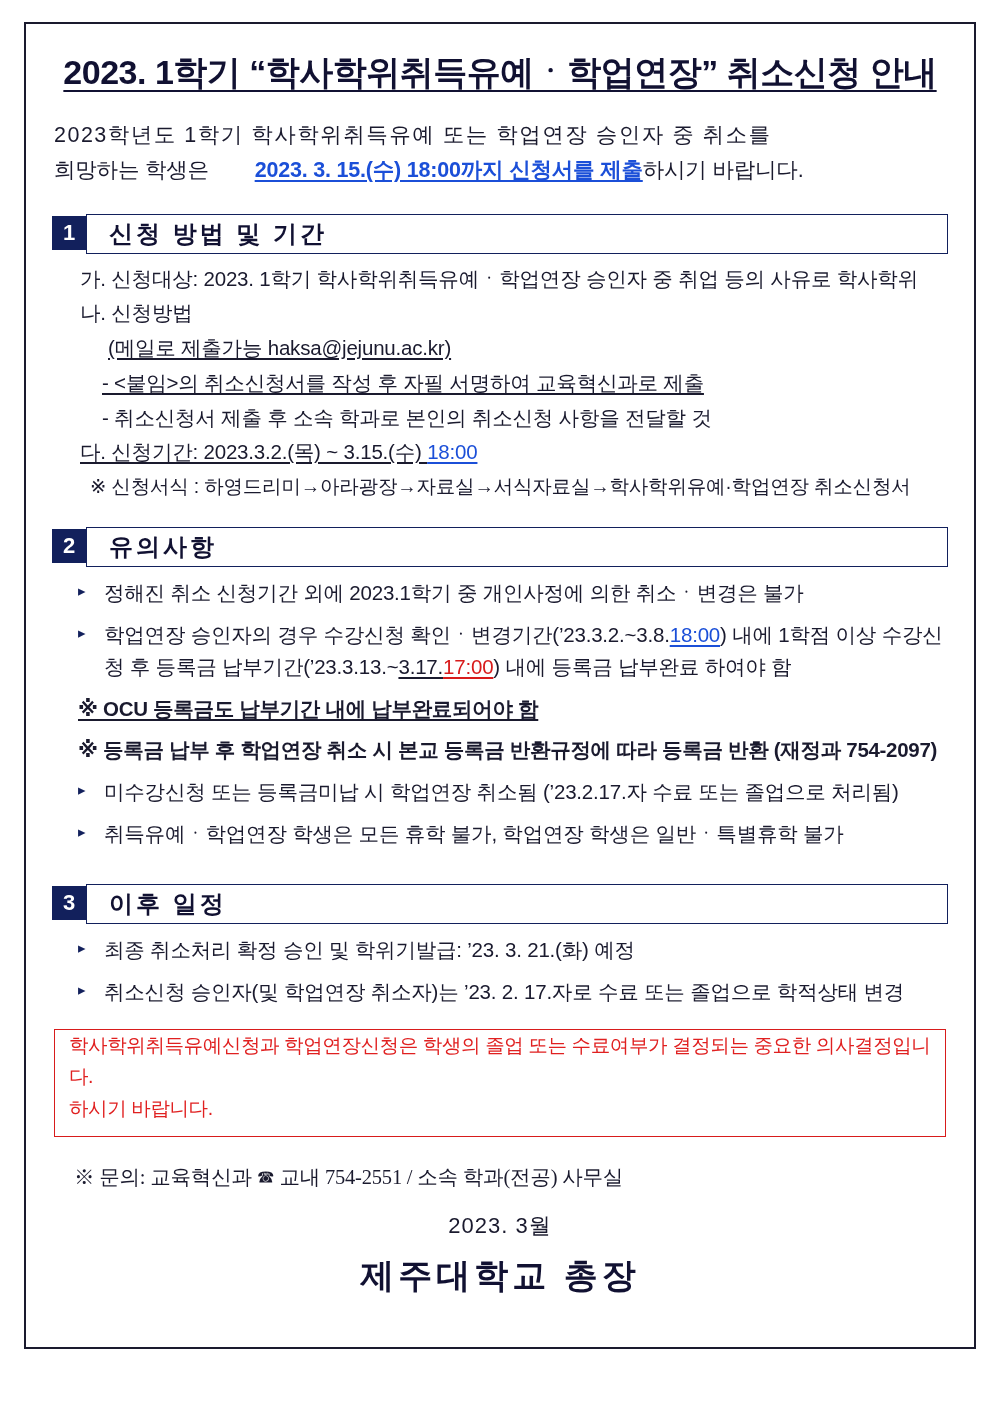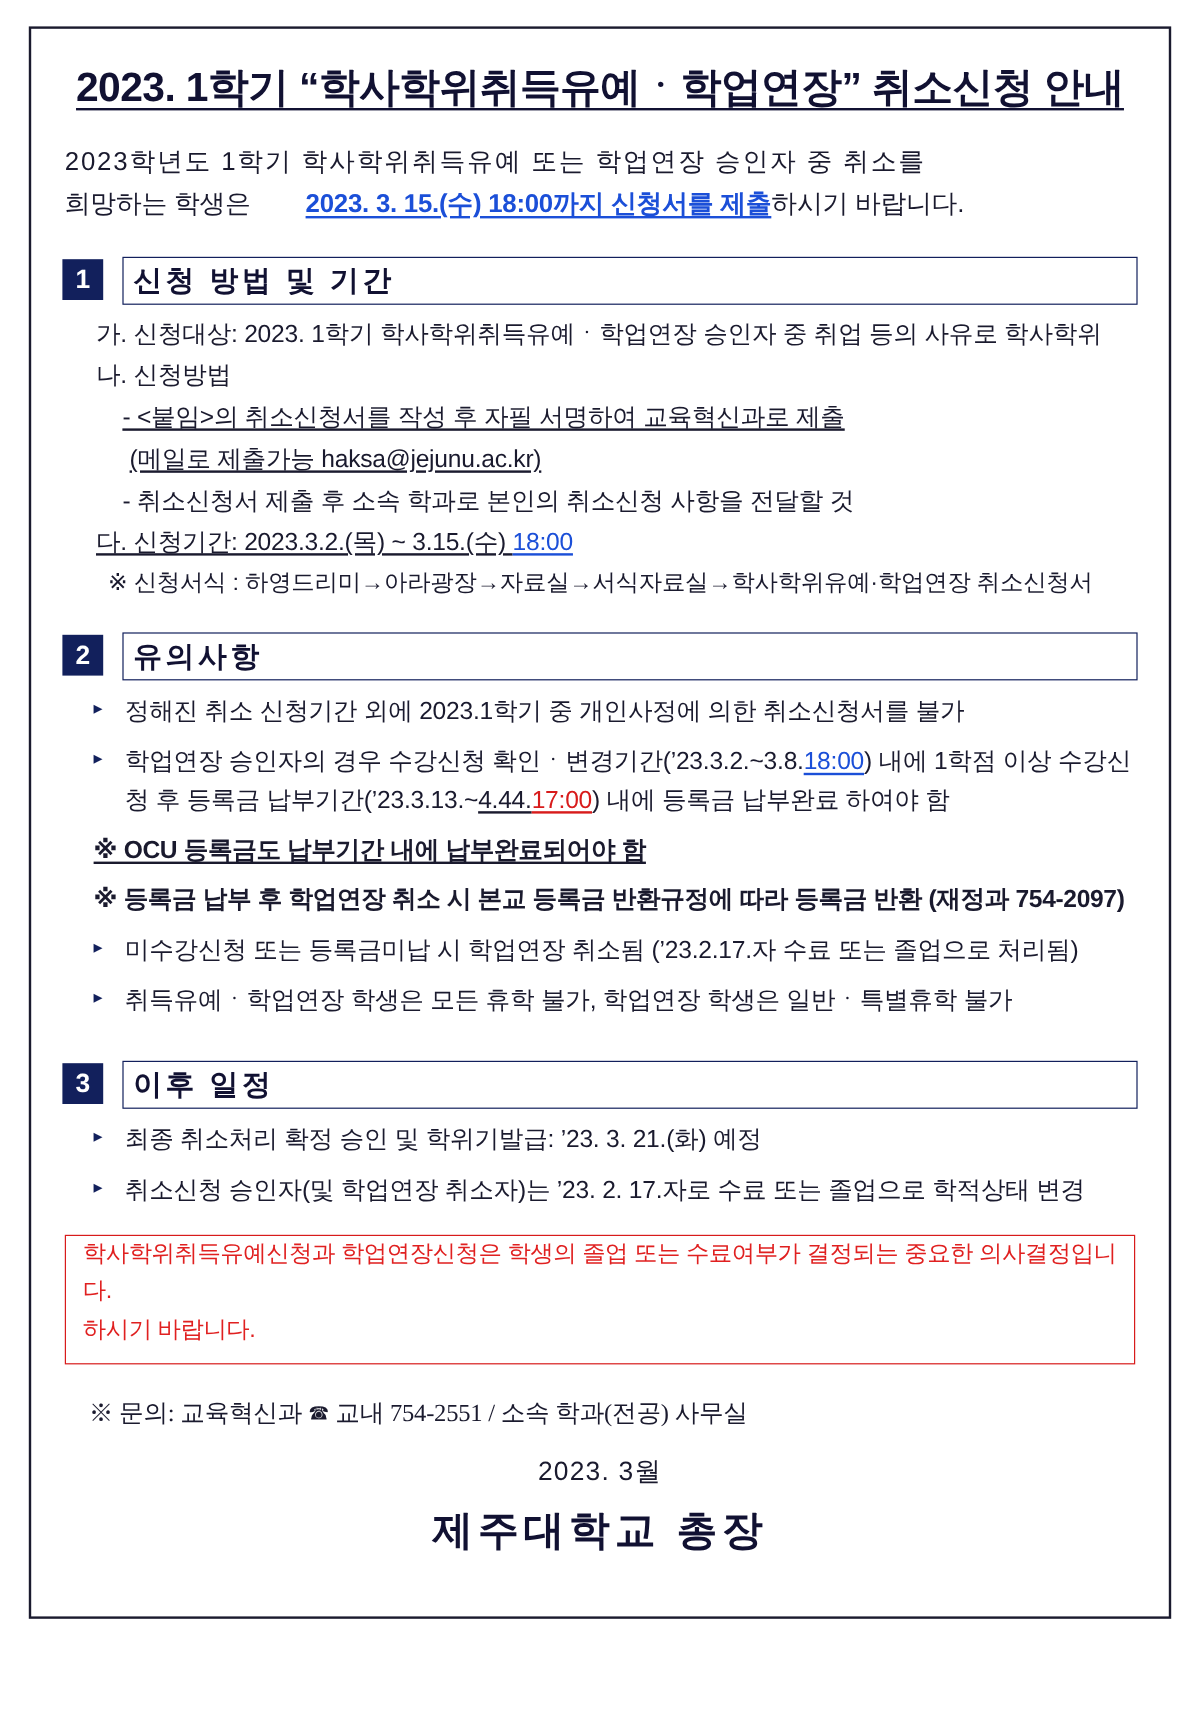--- a/index.html
+++ b/index.html
@@ -79,25 +79,25 @@
     font-weight: bold;
     display: flex;
     align-items: center;
     justify-content: center;
     flex: 0 0 auto;
     margin-top: 2px;
   }
   .sec-title-box {
     flex: 1 1 auto;
     border: 1.5px solid #12205c;
-    margin-left: 16px;
+    margin-left: 0;
     height: 38px;
     display: flex;
     align-items: center;
-    padding-left: 8px;
+    padding-left: 22px;
     font-size: 24px;
     font-weight: bold;
     letter-spacing: 3px;
     color: #111132;
   }
 
   
   .line {
     font-size: 20.5px;
     line-height: 1.5;
@@ -193,40 +193,40 @@
       <span>희망하는 학생은 </span><span class="hl-blue-underline">2023. 3. 15.(수) 18:00까지 신청서를 제출</span><span>하시기 바랍니다.</span>
     </div>
 
     <div class="section-head">
       <div class="sec-num">1</div>
       <div class="sec-title-box">신청 방법 및 기간</div>
     </div>
 
     <div class="line lvl1">가. 신청대상: 2023. 1학기 학사학위취득유예ㆍ학업연장 승인자 중 취업 등의 사유로 학사학위</div>
     <div class="line lvl1">나. 신청방법</div>
+    <div class="line lvl2 u">(메일로 제출가능 haksa@jejunu.ac.kr)</div>
     <div class="line lvl2b u">- &lt;붙임&gt;의 취소신청서를 작성 후 자필 서명하여 교육혁신과로 제출</div>
-    <div class="line lvl2 u">(메일로 제출가능 haksa@jejunu.ac.kr)</div>
     <div class="line lvl2b">- 취소신청서 제출 후 소속 학과로 본인의 취소신청 사항을 전달할 것</div>
     <div class="line lvl1"><span class="u">다. 신청기간: 2023.3.2.(목) ~ 3.15.(수) </span><span class="blue-u">18:00</span></div>
     <div class="line lvl-note" style="font-size:19.5px;">※ 신청서식 : 하영드리미→아라광장→자료실→서식자료실→학사학위유예·학업연장 취소신청서</div>
 
     <div class="section-head">
       <div class="sec-num">2</div>
       <div class="sec-title-box">유의사항</div>
     </div>
 
     <div class="bullet-row">
       <span class="tri">▸</span>
-      <span class="btxt">정해진 취소 신청기간 외에 2023.1학기 중 개인사정에 의한 취소신청서를 불가</span>
+      <span class="btxt">정해진 취소 신청기간 외에 2023.1학기 중 개인사정에 의한 취소ㆍ변경은 불가</span>
     </div>
 
     <div class="bullet-row">
       <span class="tri">▸</span>
       <span class="btxt">
-        <span>학업연장 승인자의 경우 수강신청 확인ㆍ변경기간(’23.3.2.~3.8.</span><span class="blue-u">18:00</span><span>) 내에 1학점 이상 수강신청 후 등록금 납부기간(’23.3.13.~</span><span class="u">4.44.</span><span class="red-u">17:00</span><span>) 내에 등록금 납부완료 하여야 함</span>
+        <span>학업연장 승인자의 경우 수강신청 확인ㆍ변경기간(’23.3.2.~3.8.</span><span class="blue-u">18:00</span><span>) 내에 1학점 이상 수강신청 후 등록금 납부기간(’23.3.13.~</span><span class="u">3.17.</span><span class="red-u">17:00</span><span>) 내에 등록금 납부완료 하여야 함</span>
       </span>
     </div>
 
     <div class="note-row"><span class="u">※ OCU 등록금도 납부기간 내에 납부완료되어야 함</span></div>
     <div class="note-row">※ 등록금 납부 후 학업연장 취소 시 본교 등록금 반환규정에 따라 등록금 반환 (재정과 754-2097)</div>
 
     <div class="bullet-row">
       <span class="tri">▸</span>
       <span class="btxt">미수강신청 또는 등록금미납 시 학업연장 취소됨 (’23.2.17.자 수료 또는 졸업으로 처리됨)</span>
     </div>

